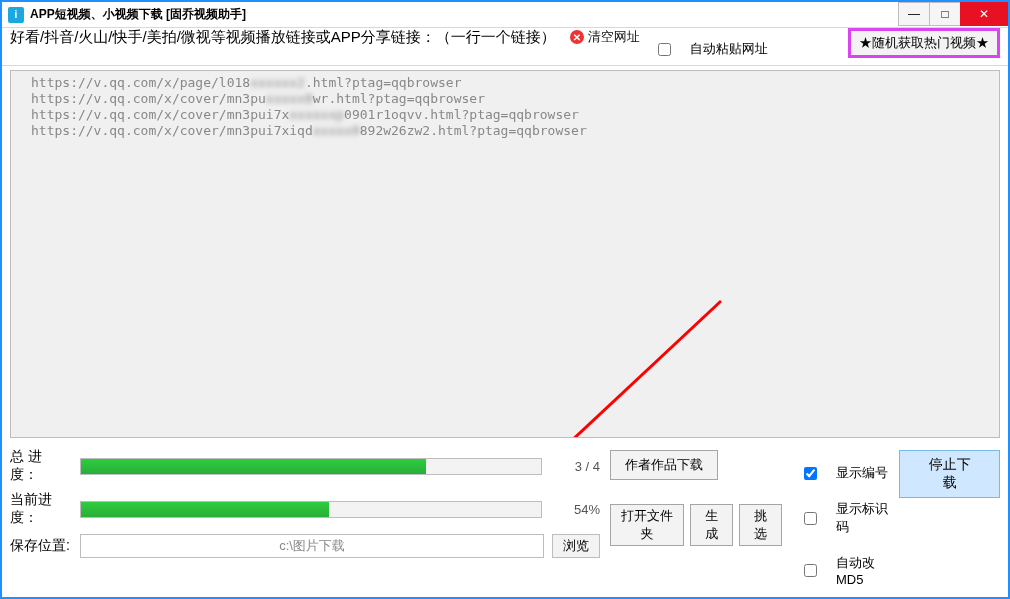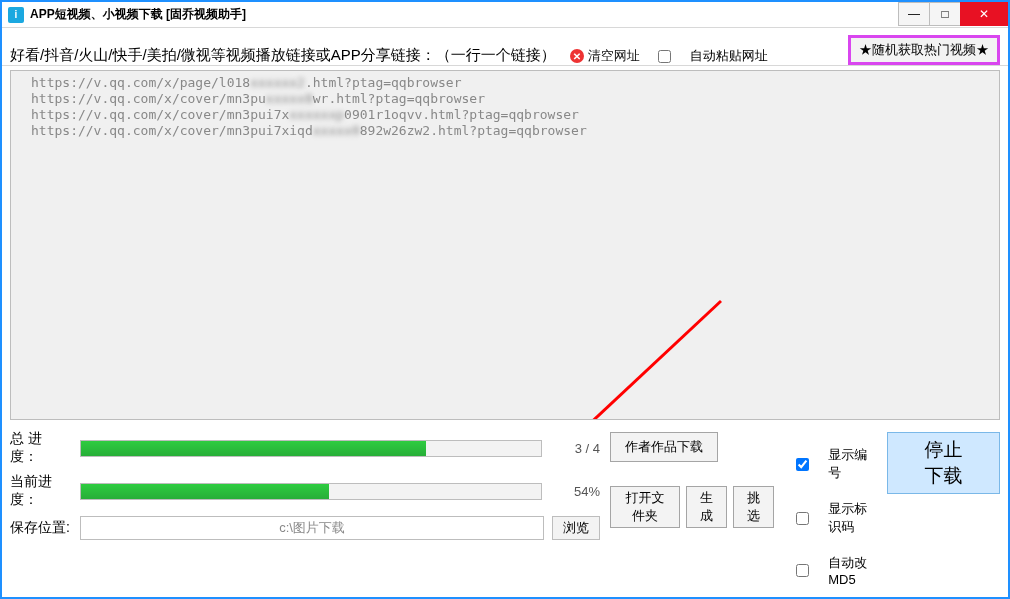--- a/index.html
+++ b/index.html
@@ -4,21 +4,21 @@
 <style>
 * { box-sizing: border-box; margin: 0; padding: 0; }
 body { font-family: "Microsoft YaHei", SimSun, Arial, sans-serif; font-size: 13px; background: #fff; }
 .window { width: 1010px; height: 599px; border: 2px solid #1e90ff; background: #fff; display: flex; flex-direction: column; position: relative; }
 .titlebar { height: 26px; background: #fff; display: flex; align-items: center; border-bottom: 1px solid #d8d8d8; }
 .titlebar-icon { width: 16px; height: 16px; margin: 0 6px; background: #1ba8e0; border-radius: 2px; display: flex; align-items: center; justify-content: center; color: #fff; font-weight: bold; font-size: 10px; }
 .titlebar-text { font-weight: bold; font-size: 12px; flex: 1; }
 .titlebar-controls { display: flex; height: 100%; }
 .tb-btn { width: 32px; height: 24px; display: flex; align-items: center; justify-content: center; border: 1px solid #bdbdbd; background: #f5f5f5; margin-left: -1px; font-size: 12px; }
 .tb-btn.close { background: #e81123; color: #fff; border-color: #e81123; width: 48px; }
-.toolbar { height: 38px; display: flex; align-items: flex-end; padding: 0 8px; gap: 6px; border-bottom: 1px solid #d8d8d8; }
+.toolbar { height: 38px; display: flex; align-items: flex-start; padding: 0 8px; gap: 6px; border-bottom: 1px solid #d8d8d8; }
 .toolbar-label { font-size: 15px; }
 .clear-link { display: flex; align-items: center; gap: 4px; color: #111; margin-left: 8px; cursor: pointer; }
 .clear-icon { width: 14px; height: 14px; border-radius: 50%; background: #e33; color: #fff; display: flex; align-items: center; justify-content: center; font-size: 10px; font-weight: bold; }
 .checkbox-wrap { display: flex; align-items: center; gap: 19px; margin-left: 12px; margin-top: 12px; }
 .checkbox-wrap input { width: 13px; height: 13px; }
 .star-btn { margin-left: auto; border: 3px solid #d946ef; background: #f3f3f3; padding: 3px 8px; cursor: pointer; font-size: 13px; }
 .url-area { flex: 1; margin: 4px 8px; border: 1px solid #bdbdbd; background: #f0f0f0; padding: 4px 20px; font-family: SimSun, monospace; font-size: 13px; color: #888; line-height: 16px; white-space: pre; overflow: hidden; position: relative; }
 .blur { filter: blur(2.5px); display: inline-block; }
 .arrow-overlay { position: absolute; left: 460px; top: 220px; pointer-events: none; }
 .bottom-panel { padding: 6px 8px 10px 8px; display: flex; gap: 10px; }
@@ -28,21 +28,21 @@
 .prog-bar { flex: 1; height: 17px; border: 1px solid #bdbdbd; background: #f3f3f3; position: relative; }
 .prog-fill { height: 100%; background: linear-gradient(#2ecc40, #27ae38); }
 .prog-text { width: 50px; font-size: 13px; color: #555; text-align: right; padding-left: 4px; }
 .save-row { display: flex; align-items: center; gap: 8px; }
 .save-input { flex: 1; height: 24px; border: 1px solid #bdbdbd; padding: 0 6px; font-size: 13px; color: #888; background: #fff; text-align: center; }
 .browse-btn { height: 24px; width: 48px; border: 1px solid #bdbdbd; background: #f3f3f3; font-size: 13px; cursor: pointer; }
 .mid-buttons { display: flex; flex-direction: column; gap: 6px; align-items: flex-start; padding-top: 2px; }
 .btn-group-row { display: flex; gap: 6px; align-items: center; }
 .btn { border: 1px solid #a5a5a5; background: #f3f3f3; height: 42px; padding: 0 10px; font-size: 13px; cursor: pointer; }
 .btn.big { height: 30px; padding: 0 14px; }
-.btn.blue { background: #cfe8ff; border-color: #7ab8e8; height: 62px; padding: 0 28px; font-size: 19px; }
+.btn.blue { background: #cfe8ff; border-color: #7ab8e8; height: 48px; padding: 0 28px; font-size: 14px; }
 .right-checks { display: flex; flex-direction: column; gap: 6px; padding-top: 4px; }
 .stop-wrap { display: flex; align-items: flex-start; padding-top: 2px; }
 </style>
 </head>
 <body>
 
 <div class="window">
   <div class="titlebar">
     <div class="titlebar-icon">i</div>
     <div class="titlebar-text">APP短视频、小视频下载 [固乔视频助手]</div>

